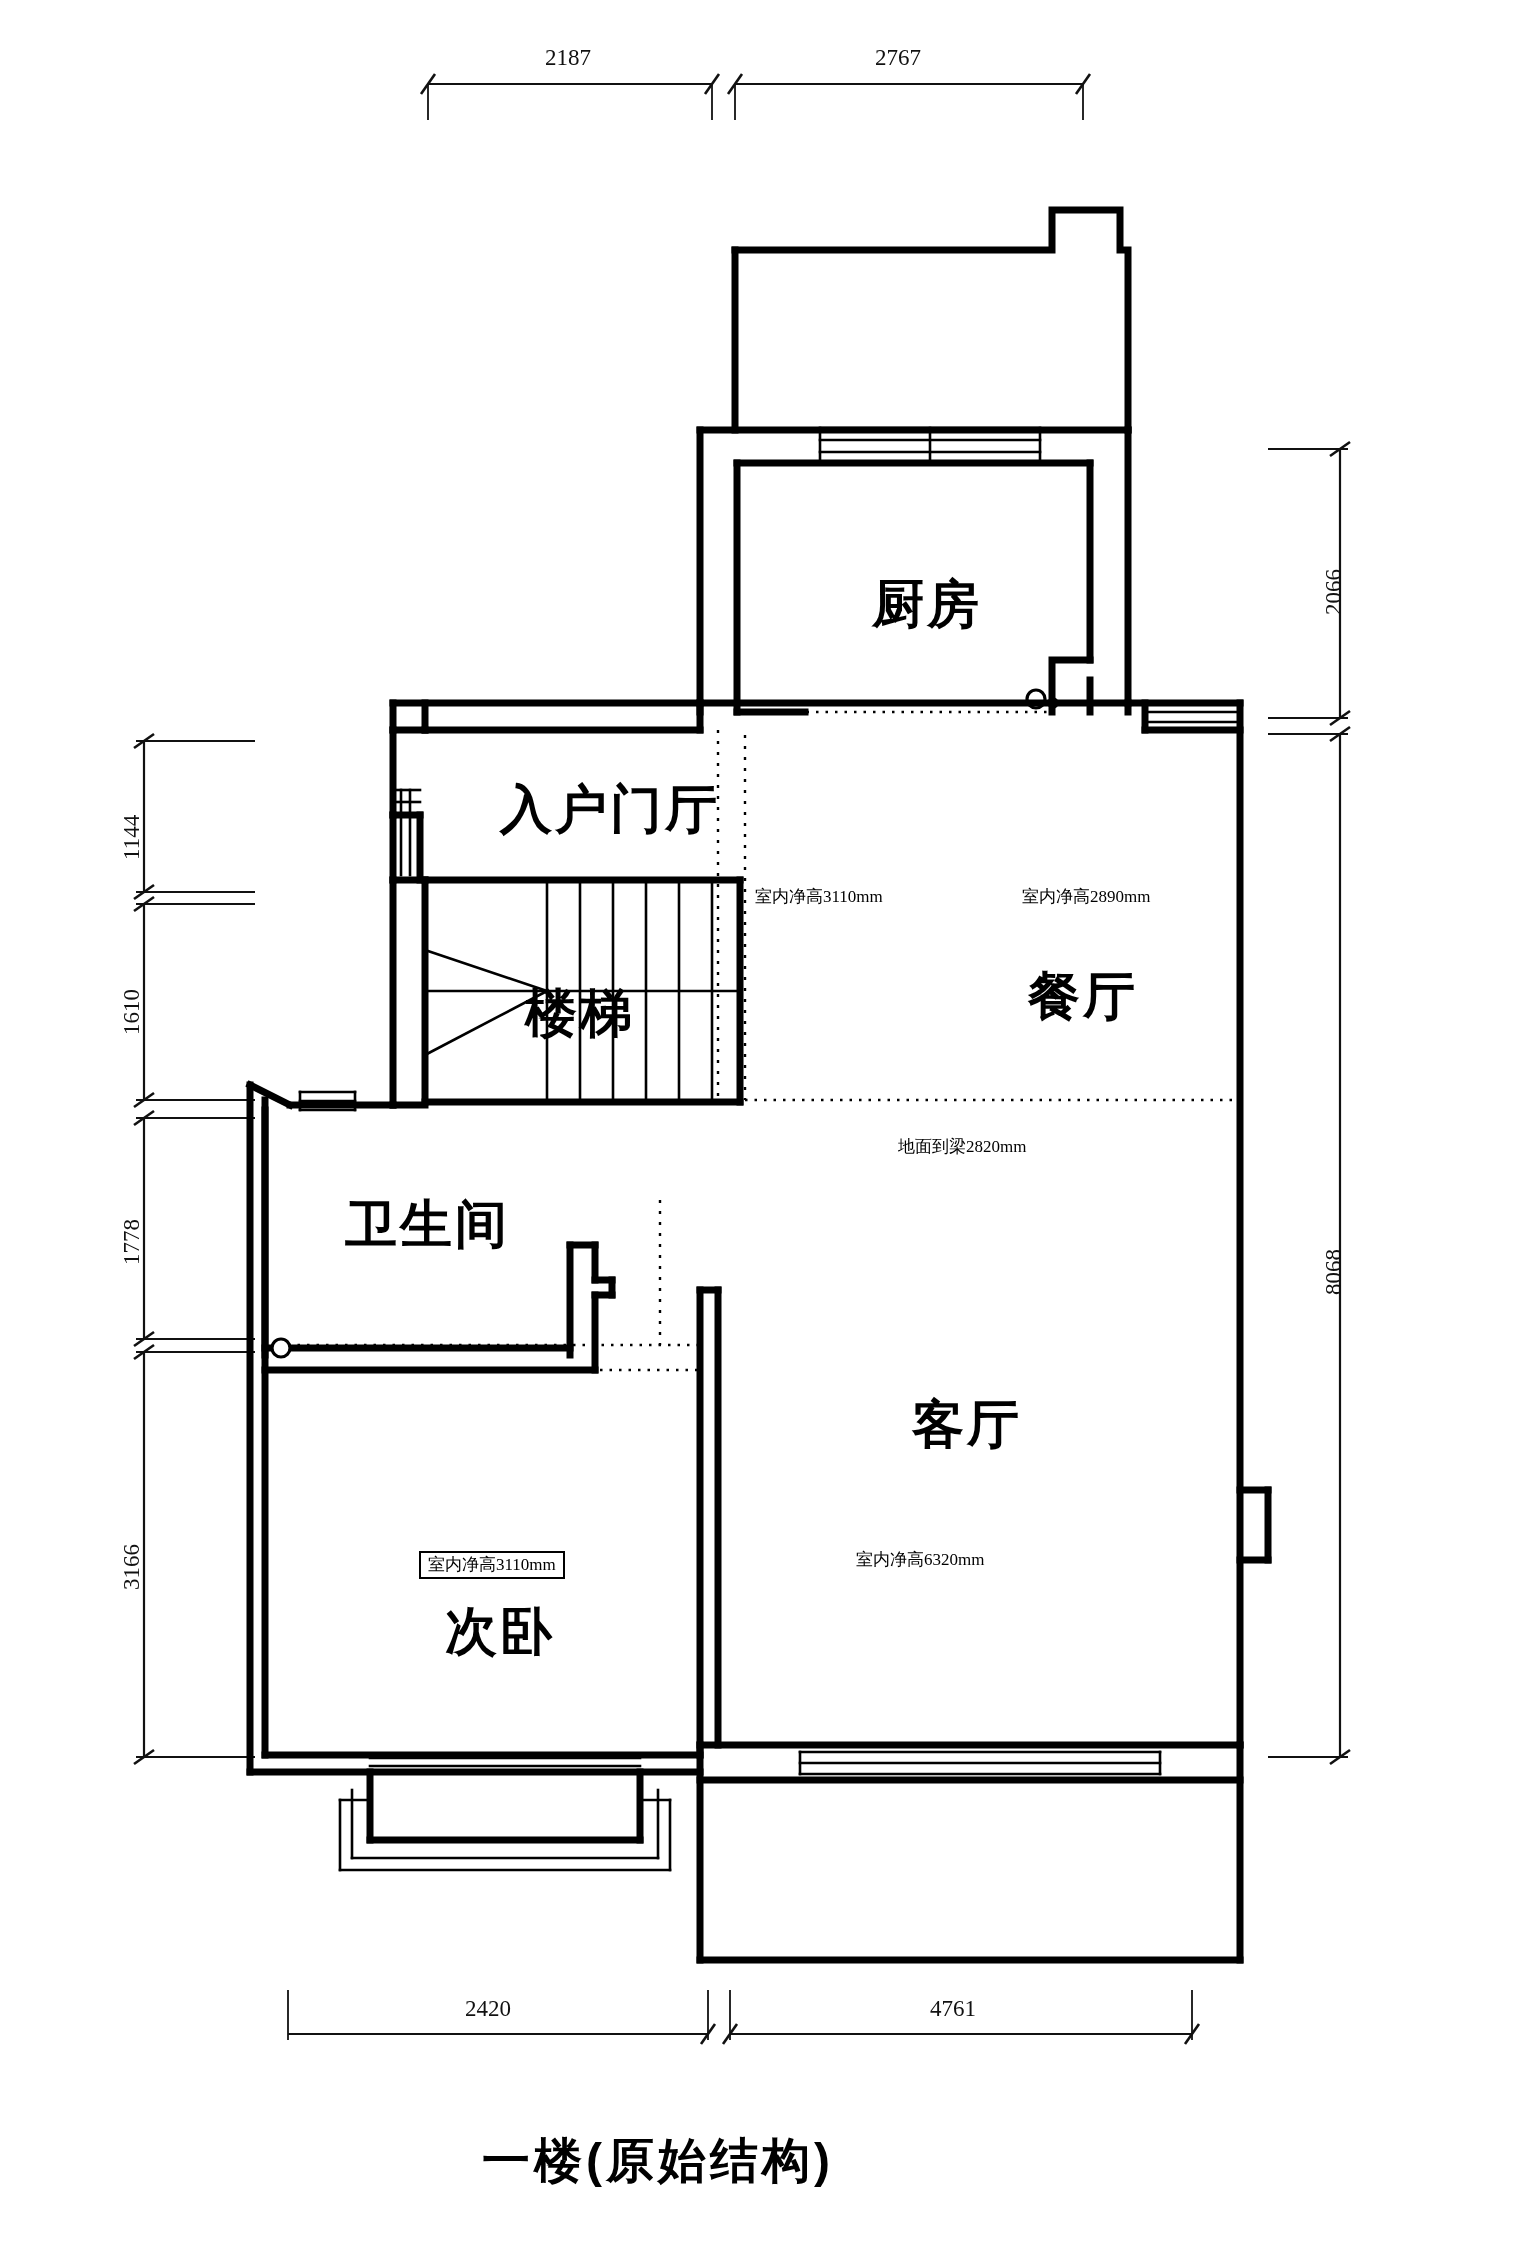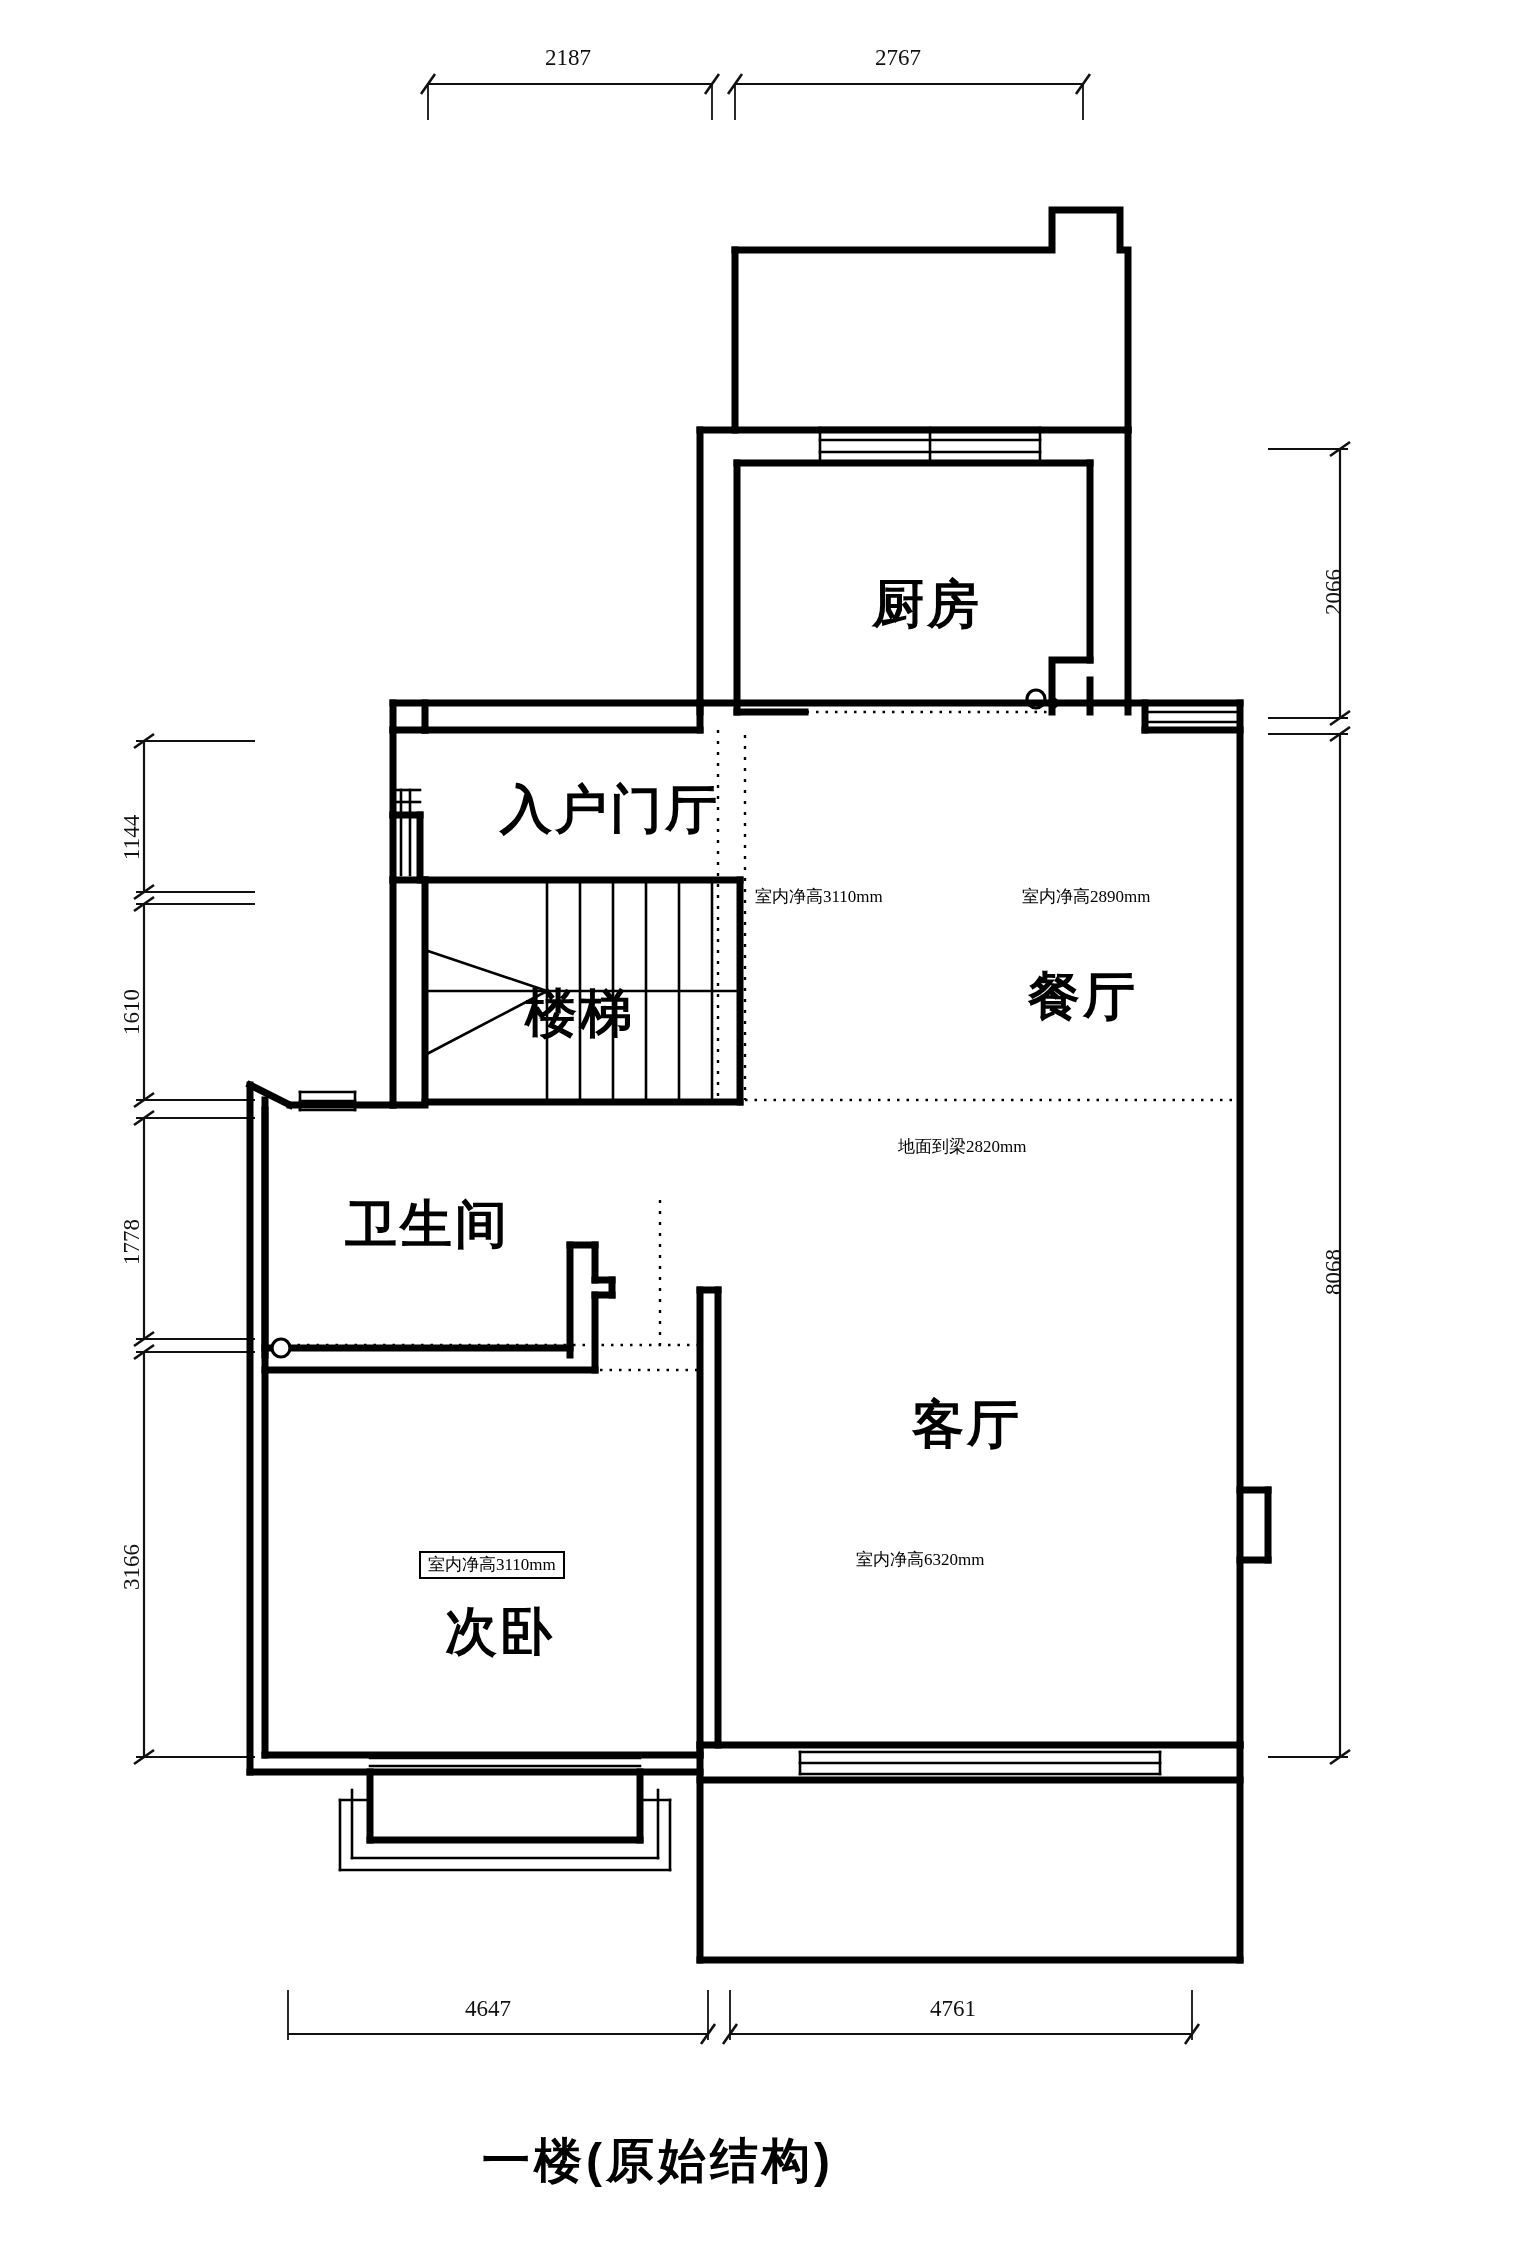--- a/index.html
+++ b/index.html
@@ -376,21 +376,21 @@
   <div class="txt dim-label" style="left:875px; top:46px;">2767</div>
 
   <div class="txt dim-label-v" style="left:120px; top:860px;">1144</div>
   <div class="txt dim-label-v" style="left:120px; top:1035px;">1610</div>
   <div class="txt dim-label-v" style="left:120px; top:1265px;">1778</div>
   <div class="txt dim-label-v" style="left:120px; top:1590px;">3166</div>
 
   <div class="txt dim-label-v" style="left:1322px; top:615px;">2066</div>
   <div class="txt dim-label-v" style="left:1322px; top:1295px;">8068</div>
 
-  <div class="txt dim-label" style="left:465px; top:1997px;">4647</div>
+  <div class="txt dim-label" style="left:465px; top:1997px;">2420</div>
   <div class="txt dim-label" style="left:930px; top:1997px;">4761</div>
 
   <div class="txt room-label" style="left:872px; top:578px;">厨房</div>
 
   <div class="txt room-label" style="left:500px; top:783px;">入户门厅</div>
 
   <div class="txt room-label" style="left:525px; top:987px;">楼梯</div>
 
   <div class="txt room-label" style="left:1028px; top:938px;margin-top:32px;">餐厅</div>
 

